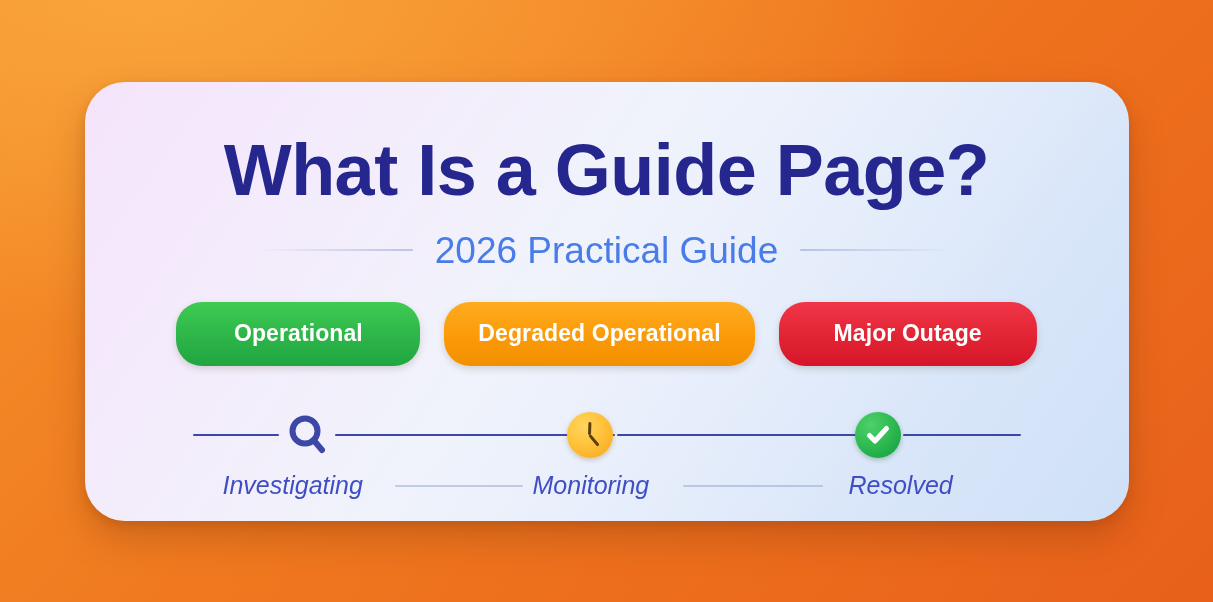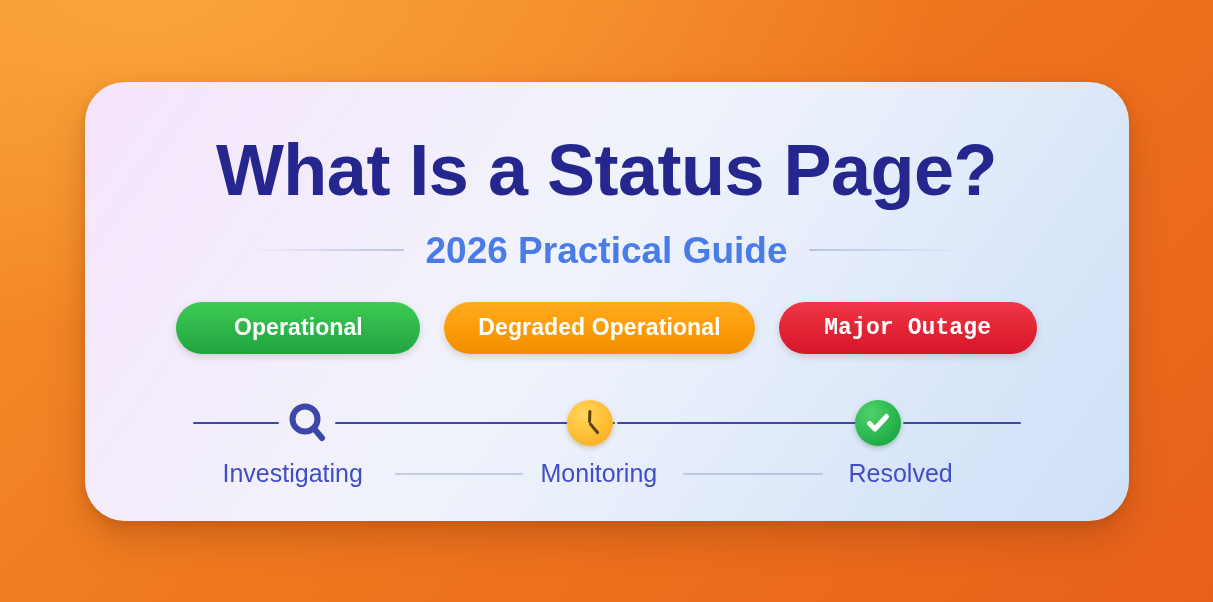--- a/index.html
+++ b/index.html
@@ -71,60 +71,61 @@
     border-radius: 2px;
   }
   .sub-rule.left {
     background: linear-gradient(to right, rgba(120,140,200,0.02), rgba(120,140,200,0.45));
   }
   .sub-rule.right {
     background: linear-gradient(to left, rgba(120,140,200,0.02), rgba(120,140,200,0.45));
   }
   .subtitle {
     font-size: 37px;
-    font-weight: 700;
+    font-weight: 400;
     color: #4a7ce8;
     white-space: nowrap;
     line-height: 1;
   }
 
   
   .pills {
     margin-top: 33px;
     display: flex;
     align-items: center;
     justify-content: center;
     gap: 24px;
   }
   .pill {
-    height: 52px;
+    height: 64px;
     padding: 0 34px;
     border-radius: 26px;
     display: flex;
     align-items: center;
     justify-content: center;
     color: #ffffff;
     font-size: 23px;
     font-weight: 700;
     letter-spacing: 0.1px;
     white-space: nowrap;
     box-shadow: 0 3px 7px rgba(60,40,20,0.17);
     cursor: pointer;
   }
   .pill.green  { background: linear-gradient(180deg, #3fcb52 0%, #2bb348 60%, #20a540 100%); min-width:244px; }
   .pill.orange { background: linear-gradient(180deg, #ffac1f 0%, #fb9a08 55%, #f28f00 100%); min-width:296px; }
-  .pill.red    { background: linear-gradient(180deg, #f03647 0%, #e02232 60%, #d5162a 100%); min-width:258px;font-family:Liberation Mono, monospace; }
+  .pill.red    { background: linear-gradient(180deg, #f03647 0%, #e02232 60%, #d5162a 100%); min-width:258px; }
 
   
   .timeline {
     margin-top: 38px;
     width: 100%;
     display: flex;
     flex-direction: column;
     align-items: center;
+    font-style: italic;
   }
 
   .tl-track {
     position: relative;
     width: 828px;
     height: 62px;
     display: flex;
     align-items: center;
   }
   .tl-line {
@@ -192,39 +193,39 @@
   .tl-label {
     position: absolute;
     top: 0;
     font-size: 25px;
     font-weight: 400;
     color: #3f4ec4;
     white-space: nowrap;
     line-height: 34px;
   }
   .tl-label.l1 { left: 30px;  }
-  .tl-label.l2 { left: 340px; margin-left: 8px; }
+  .tl-label.l2 { left: 340px; }
   .tl-label.l3 { left: 640px; margin-left: 16px; }
 
   .lbl-rule {
     position: absolute;
     top: 17px;
     height: 2px;
     background: rgba(120,140,200,0.38);
     border-radius: 2px;
   }
   .lbl-rule.r1 { left: 202px; width: 128px; }
   .lbl-rule.r2 { left: 490px; width: 140px; }
 </style>
 </head>
 <body>
 
 <div class="card">
 
-  <h1 class="title">What Is a Status Page?</h1>
+  <h1 class="title">What Is a Guide Page?</h1>
 
   <div class="subtitle-row">
     <span class="sub-rule left"></span>
     <span class="subtitle">2026 Practical Guide</span>
     <span class="sub-rule right"></span>
   </div>
 
   <div class="pills">
     <div class="pill green">Operational</div>
     <div class="pill orange">Degraded Operational</div>

